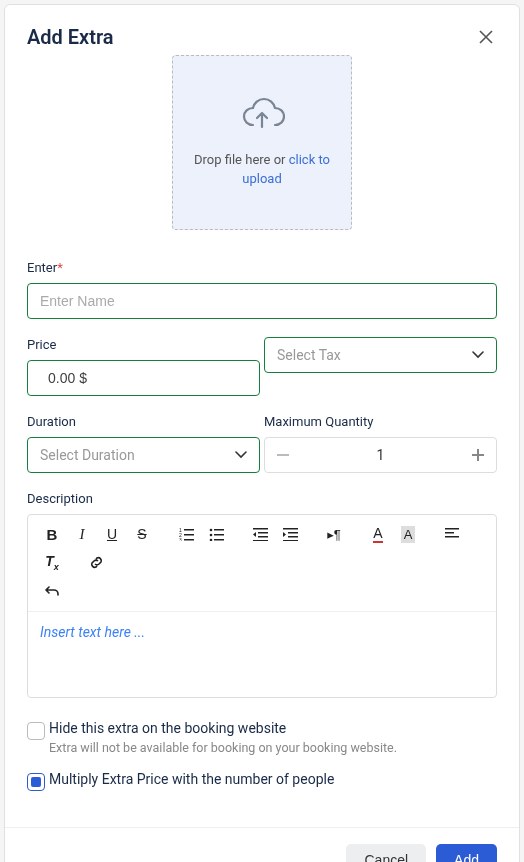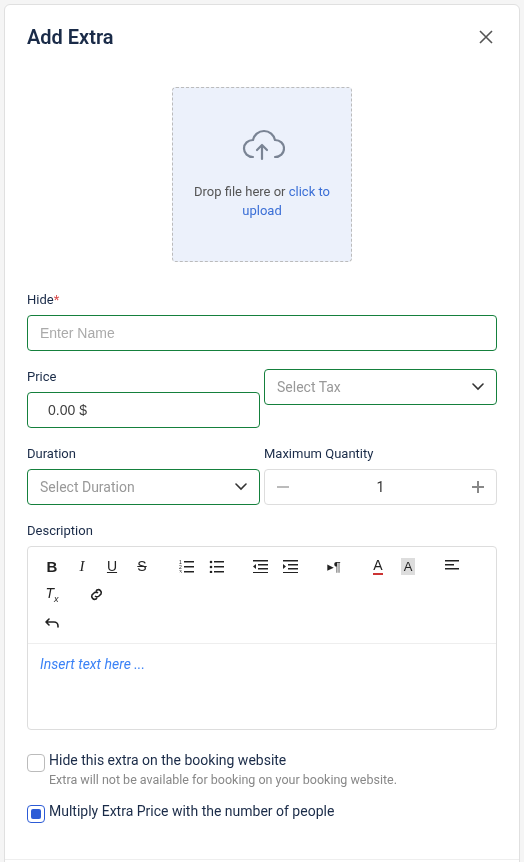--- a/index.html
+++ b/index.html
@@ -15,21 +15,21 @@
   border-radius: 6px;
   position: relative;
 }
 .modal-body {
   padding: 20px 22px 20px 22px;
 }
 .header {
   display: flex;
   justify-content: space-between;
   align-items: center;
-  margin-bottom: 38px;
+  margin-bottom: 6px;
 }
 .title {
   font-size: 20px;
   font-weight: 600;
   color: #1a2b48;
 }
 .close-btn {
   font-size: 18px;
   color: #555;
   cursor: pointer;
@@ -235,21 +235,21 @@
           <path d="M36 28c5 0 9-3.5 9-8.5S41 11 36 11c-1-5-5.5-9-11-9S15 6 14 11c-5 0-9 3.5-9 8.5S9 28 14 28" fill="none" stroke="#7a8494" stroke-width="2.2" stroke-linecap="round" stroke-linejoin="round"></path>
           <path d="M23 30V16M18 21l5-5 5 5" fill="none" stroke="#7a8494" stroke-width="2.2" stroke-linecap="round" stroke-linejoin="round"></path>
         </svg>
       </div>
       <div class="upload-text">
         <span>Drop file here or </span><span class="upload-link">click to upload</span>
       </div>
     </div>
 
     <div class="field">
-      <label class="label"><span>Hide</span><span class="required">*</span></label>
+      <label class="label"><span>Enter</span><span class="required">*</span></label>
       <input class="input" placeholder="Enter Name" style="">
     </div>
 
     <div class="row">
       <div class="col field">
         <label class="label">Price</label>
         <input class="input" style="color: #404040; padding-left: 20px;" value="0.00 $">
       </div>
       <div class="col field">
         <div class="select">
@@ -360,21 +360,21 @@
           <div class="tsep"></div>
           <button class="tbtn">
               <svg width="14" height="12" viewBox="0 0 14 12">
                 <rect y="0" width="14" height="1.5" fill="#222"></rect>
                 <rect y="4" width="9" height="1.5" fill="#222"></rect>
                 <rect y="8" width="14" height="1.5" fill="#222"></rect>
               </svg>
             </button>
           <div class="tsep"></div>
           <button class="tbtn">
-              <span style="font-size:14px;font-style:italic;">T<sub style="font-size:9px;">x</sub></span>
+              <span style="font-size:14px;font-style:italic;font-weight:bold;">T<sub style="font-size:9px;">x</sub></span>
             </button>
           <div class="tsep"></div>
           <button class="tbtn">
               <svg width="15" height="15" viewBox="0 0 15 15">
                 <path d="M6 9a3 3 0 004 0l2-2a3 3 0 00-4-4L7 4M9 6a3 3 0 00-4 0L3 8a3 3 0 004 4l1-1" stroke="#222" stroke-width="1.6" fill="none"></path>
               </svg>
             </button>
           <div style="flex-basis:100%;height:0;"></div>
           <button class="tbtn">
               <svg width="15" height="14" viewBox="0 0 15 14">

